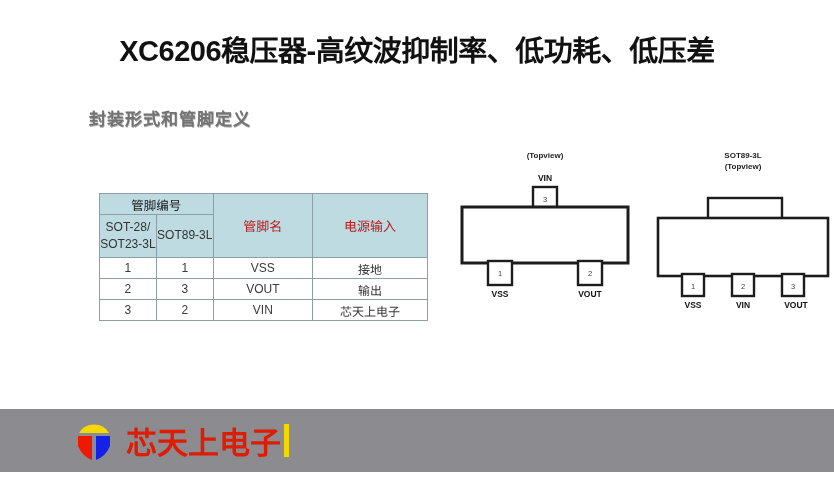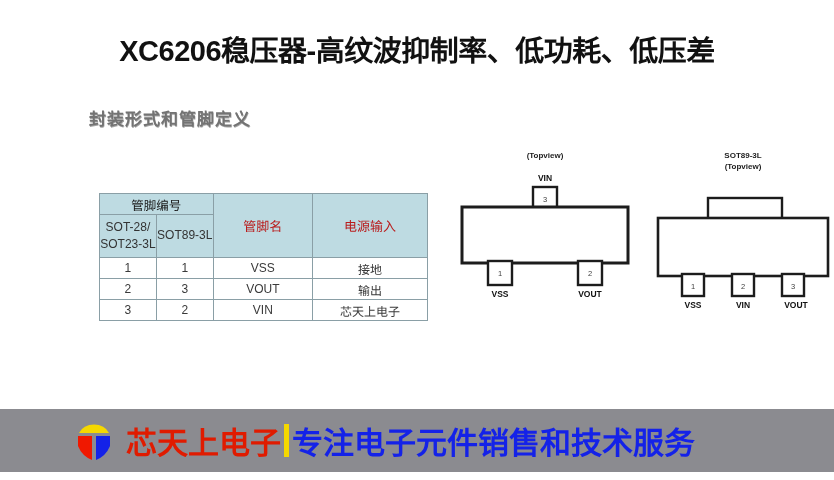--- a/index.html
+++ b/index.html
@@ -265,15 +265,14 @@
     <svg class="brand-logo" viewBox="0 0 44 44">
 
       <path d="M7 14 A 16 13 0 0 1 37 14 Z" fill="#f5d800"></path>
 
       <path d="M6 17 L20 17 L20 41 Q10 37 6 27 Z" fill="#f01800"></path>
 
       <path d="M24 17 L38 17 L38 27 Q34 37 24 41 Z" fill="#1422e8"></path>
     </svg>
     <div class="brand-name">芯天上电子</div>
     <div class="brand-divider"></div>
-    <div class="brand-slogan">专注电子元件销售和技术服务</div>
   </div>
 </div>
 
 </body></html>

